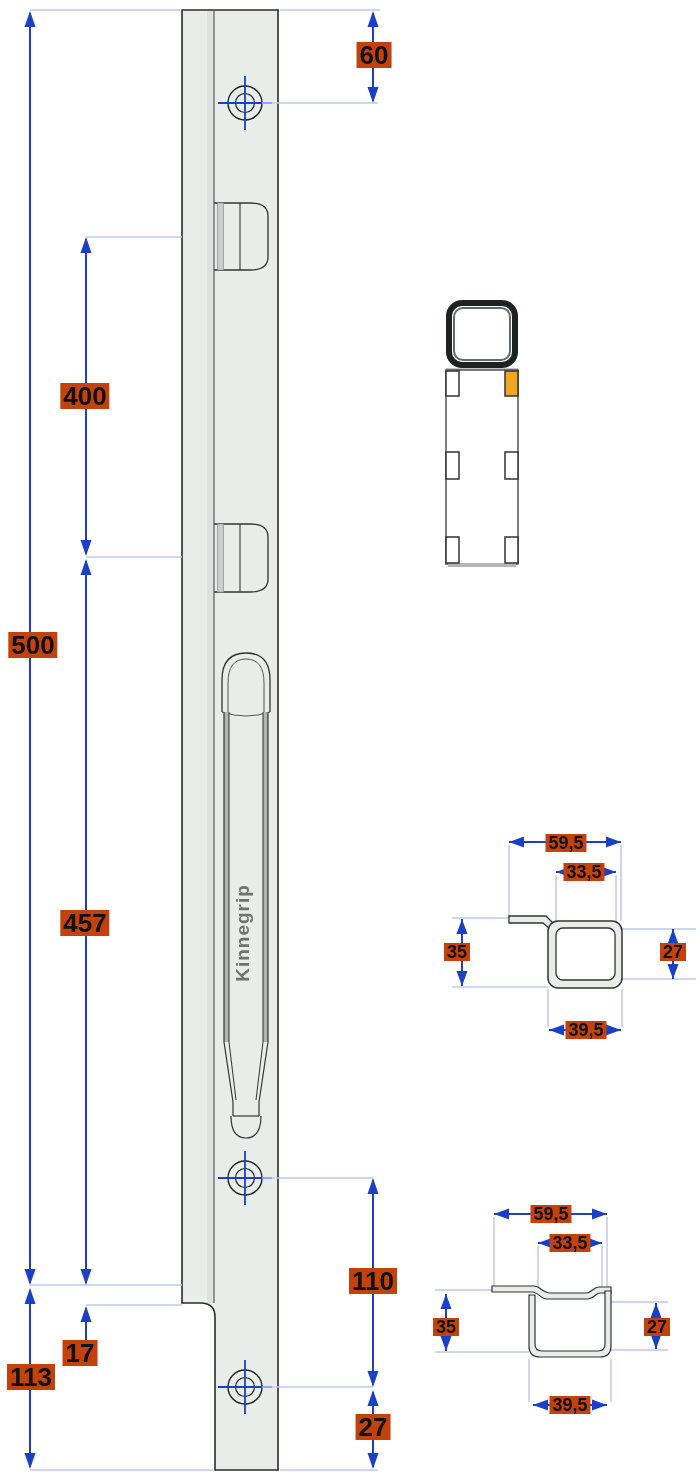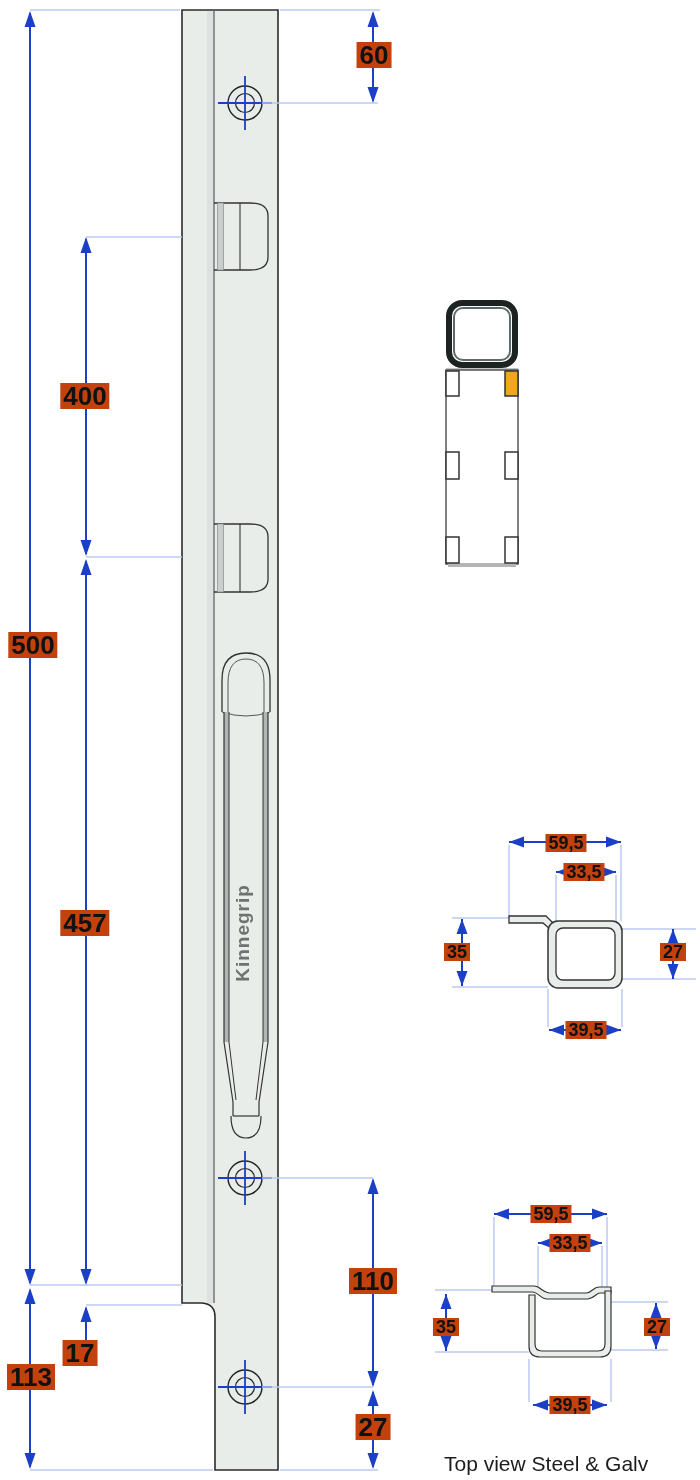--- a/index.html
+++ b/index.html
@@ -215,15 +215,14 @@
 <span class="lbl s" style="left:584px;top:872px;">33,5</span>
 <span class="lbl s" style="left:457px;top:952px;">35</span>
 <span class="lbl s" style="left:673px;top:952px;">27</span>
 <span class="lbl s" style="left:586px;top:1030px;">39,5</span>
 
 <span class="lbl s" style="left:551px;top:1214px;">59,5</span>
 <span class="lbl s" style="left:570px;top:1243px;">33,5</span>
 <span class="lbl s" style="left:446px;top:1327px;">35</span>
 <span class="lbl s" style="left:657px;top:1327px;">27</span>
 <span class="lbl s" style="left:570px;top:1405px;">39,5</span>
-<span class="cap" style="left:444px;top:1452px;">Top view Steel &amp; Galv</span>
 
 </div>
 
 </body></html>

